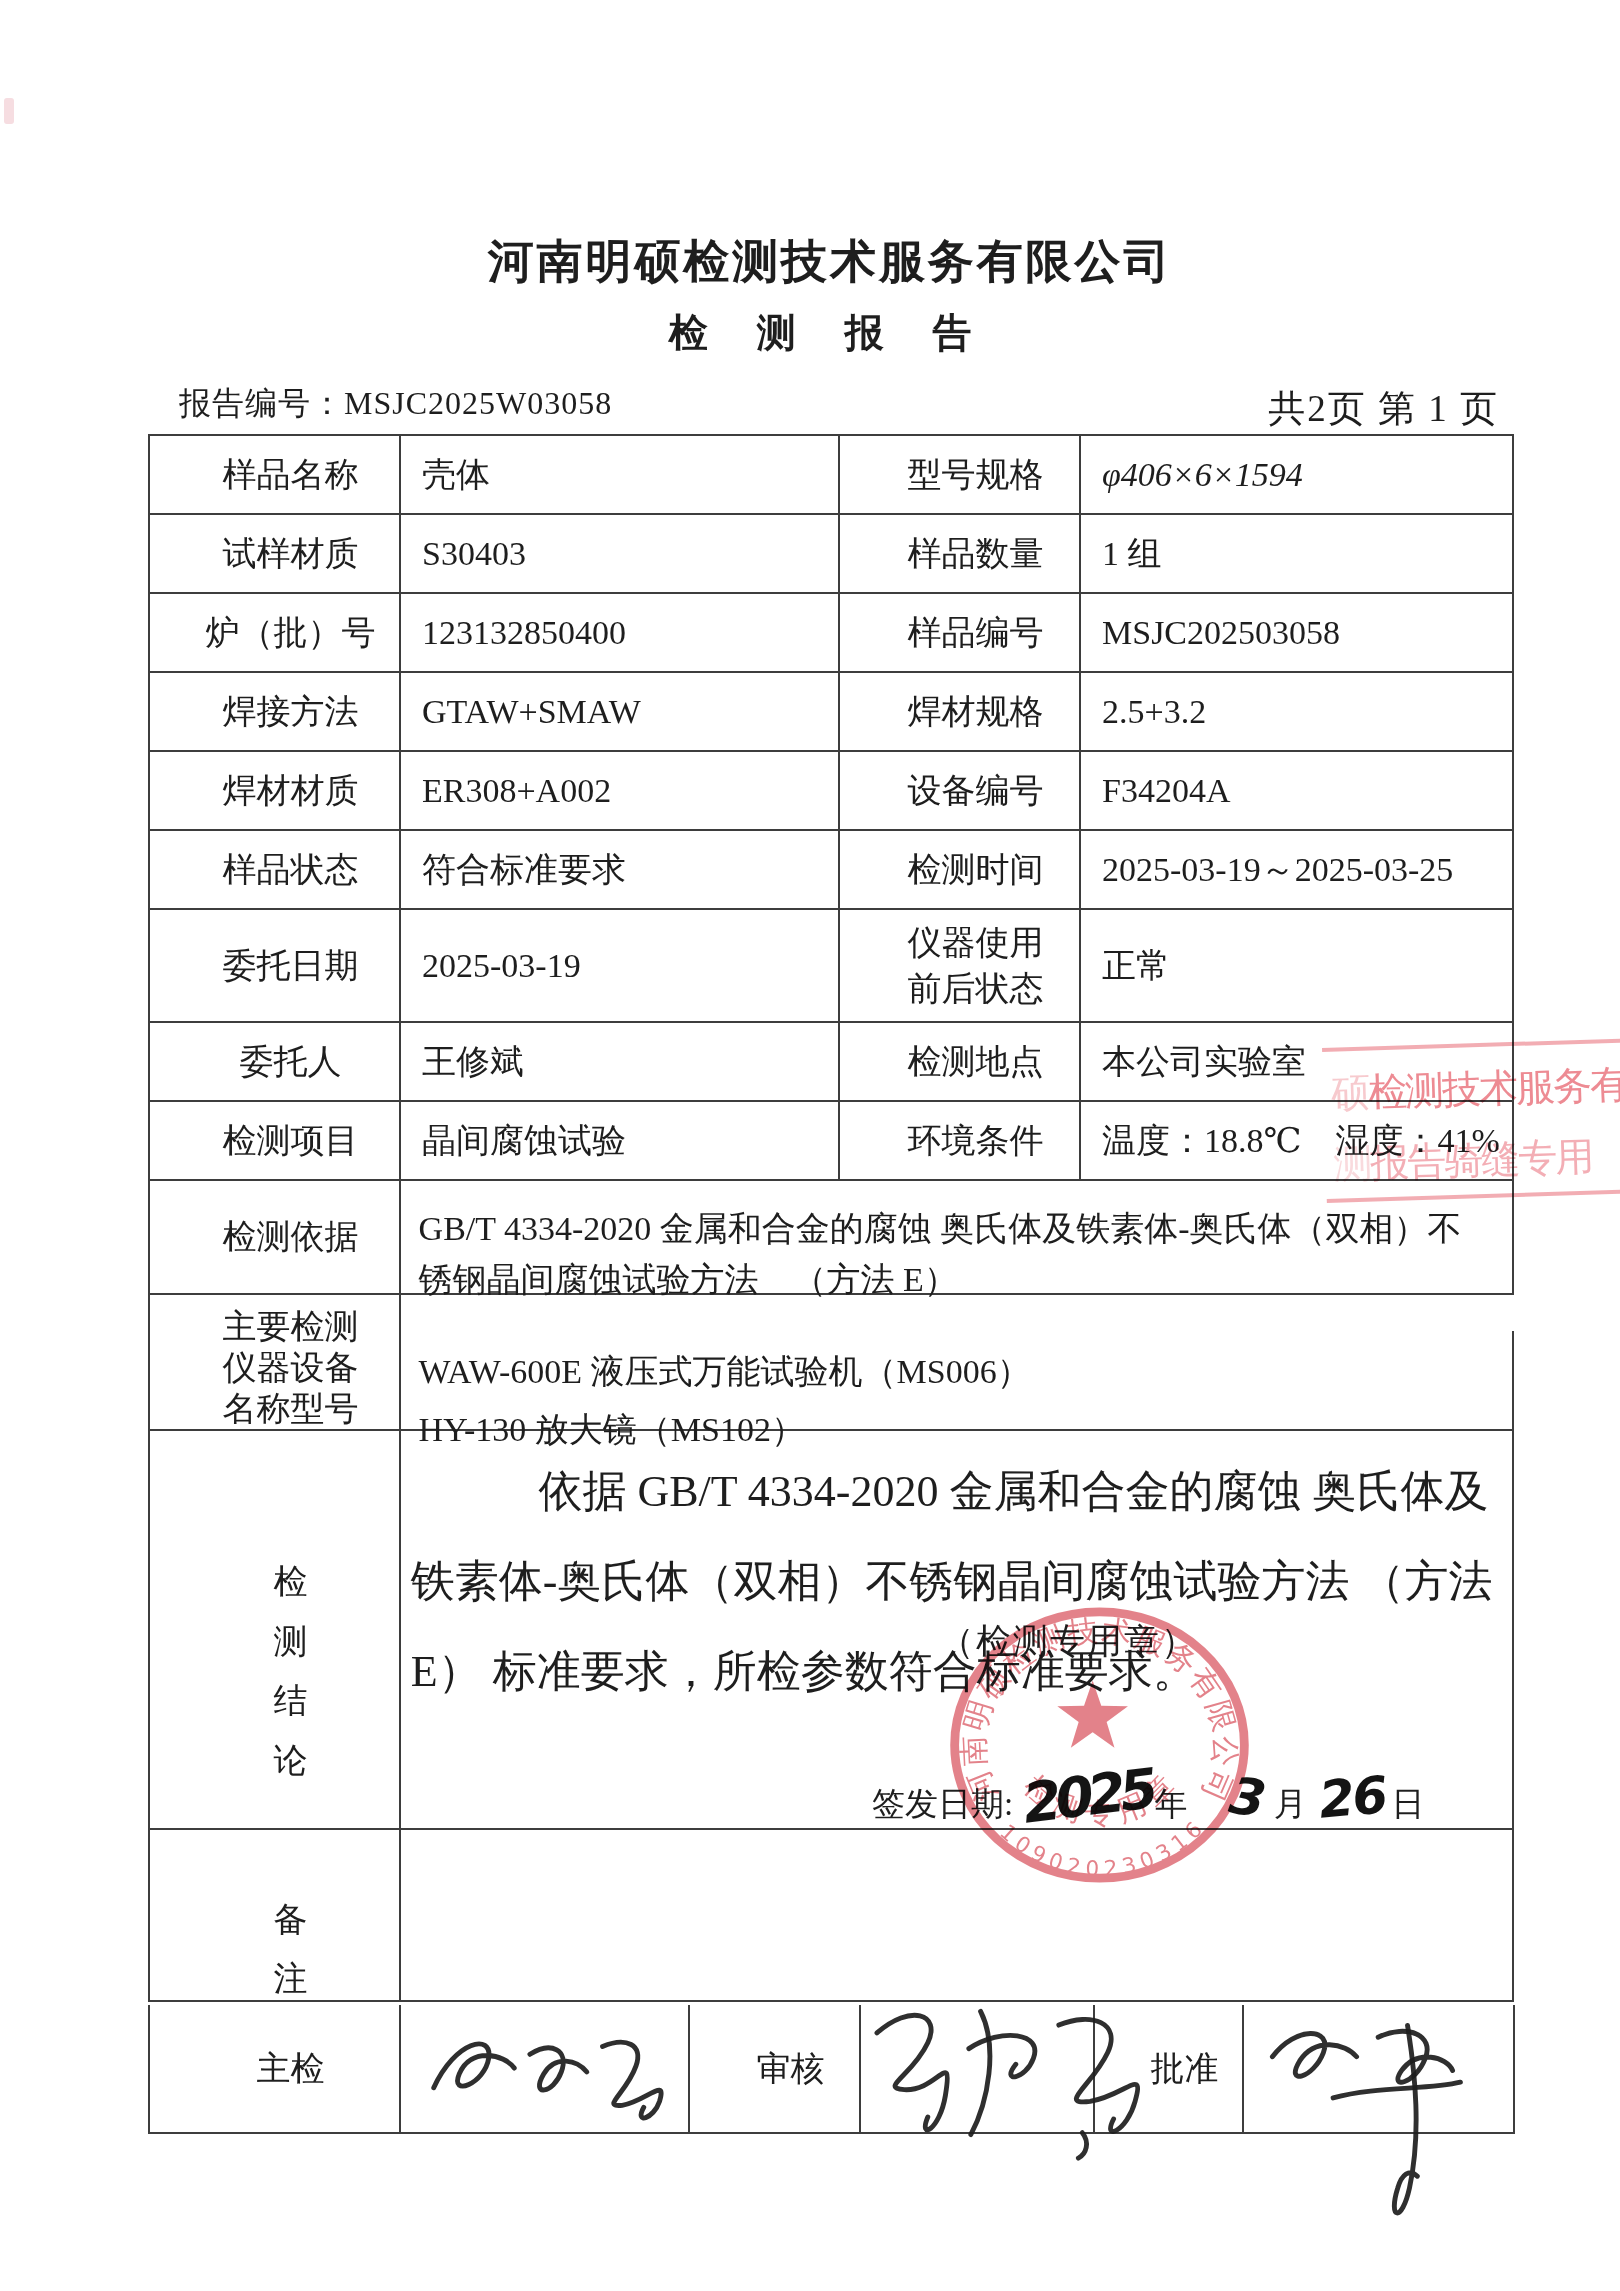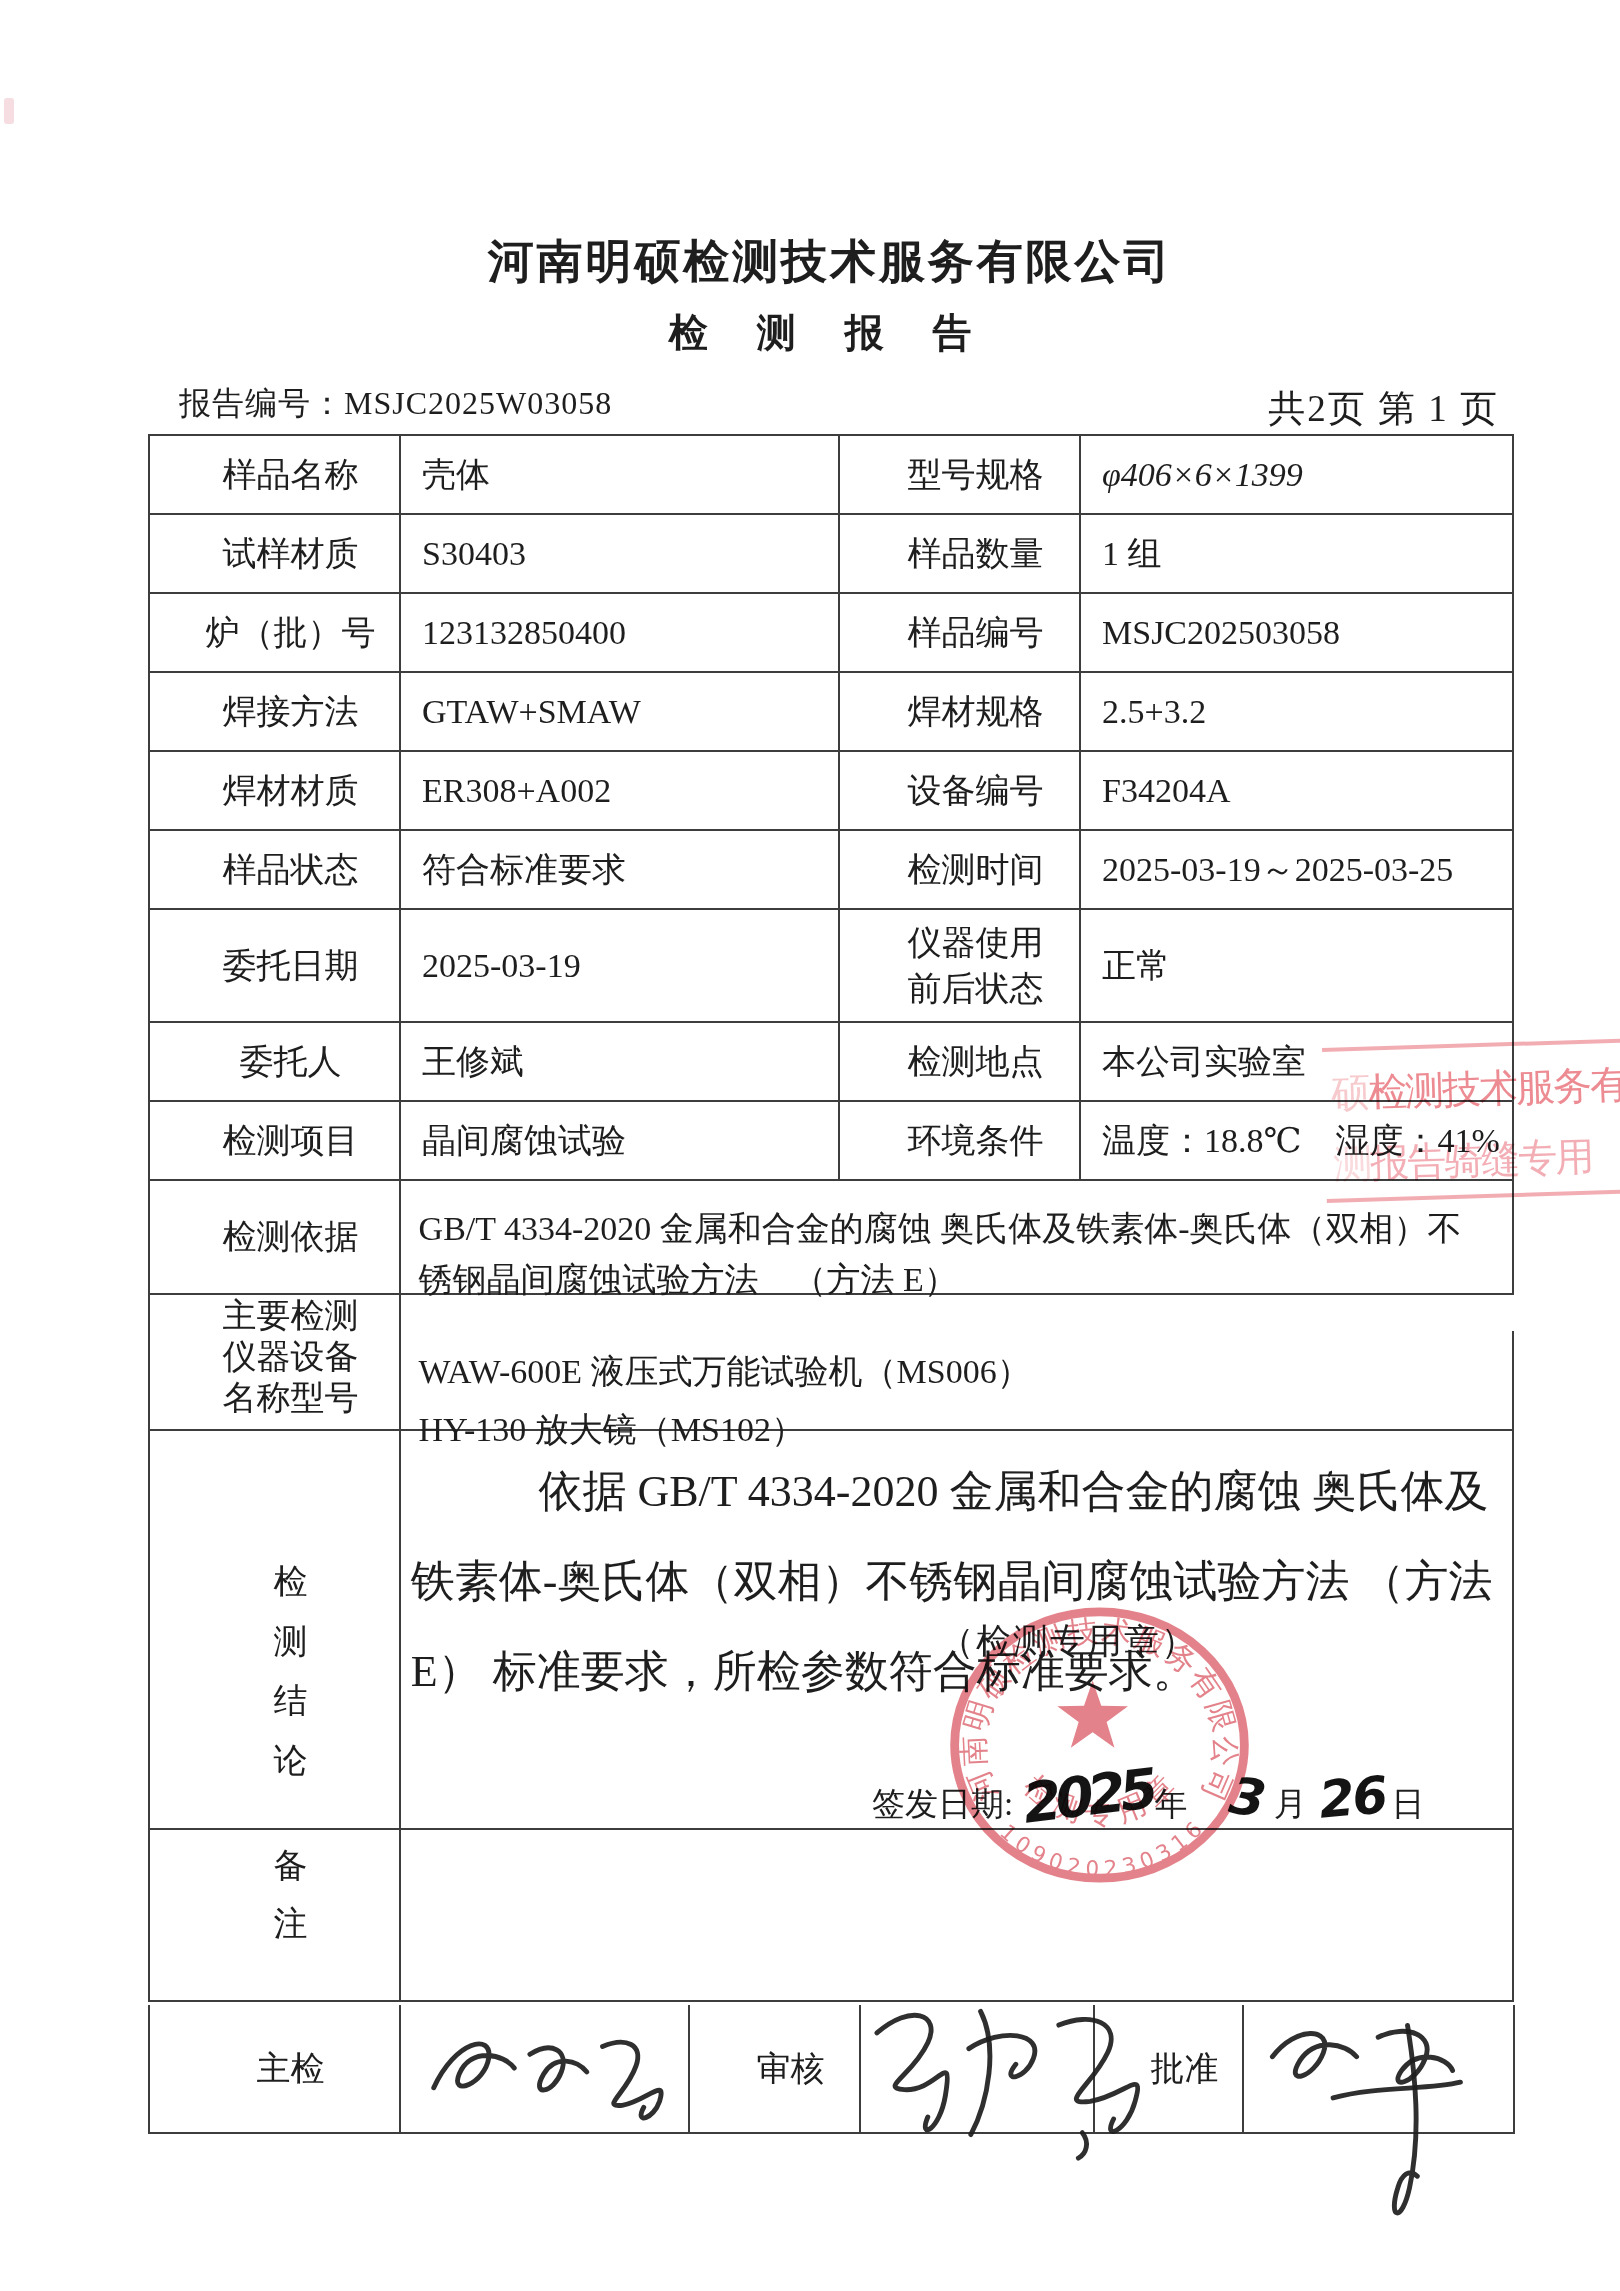--- a/index.html
+++ b/index.html
@@ -50,21 +50,21 @@
     box-sizing:border-box;
     display:flex;align-items:center;
     font-size:34px;
   }
   .lc{justify-content:center;text-align:center;white-space:pre-line;line-height:1.35;padding-left:32px;}
   .vc{justify-content:flex-start;padding-left:21px;}
   .span3{grid-column:2 / span 3;}
   .basis-val{
     align-items:flex-start;padding:21.6px 23.5px 0 17.6px;line-height:1.5;display:block;
   }
-  .eq-label,.concl-label,.remark-label{flex-direction:column;justify-content:flex-start;}
+  .eq-label,.concl-label,.remark-label{flex-direction:column;justify-content:flex-end;}
   .eq-label div{line-height:41px;}
   .eq-val{display:block;padding:11.8px 19.6px 0 17.6px;line-height:1.72;margin-top:36px;}
   .concl-label{justify-content:flex-start;padding-top:129px;gap:16.7px;}
   .concl-label div{line-height:43px;}
   .remark-label{gap:15.7px;padding-top:13.7px;}
   .remark-label div{line-height:43px;}
   .concl-cell{display:block;position:relative;}
   .concl-text{
     padding:15.7px 9.8px 0 9.8px;text-indent:2.9em;line-height:2.05;font-size:44px;
   }
@@ -110,21 +110,21 @@
 
   <div class="company-title">河南明硕检测技术服务有限公司</div>
   <div class="doc-title">检 测 报 告</div>
   <div class="report-no-line"><span>报告编号：</span><span>MSJC2025W03058</span></div>
   <div class="page-info">共2页 第 1 页</div>
 
   <div class="tbl">
     <div class="cell lc">样品名称</div>
     <div class="cell vc">壳体</div>
     <div class="cell lc">型号规格</div>
-    <div class="cell vc italic-phi">φ406×6×1399</div>
+    <div class="cell vc italic-phi">φ406×6×1594</div>
 
     <div class="cell lc">试样材质</div>
     <div class="cell vc">S30403</div>
     <div class="cell lc">样品数量</div>
     <div class="cell vc">1 组</div>
 
     <div class="cell lc">炉（批）号</div>
     <div class="cell vc">123132850400</div>
     <div class="cell lc">样品编号</div>
     <div class="cell vc">MSJC202503058</div>

